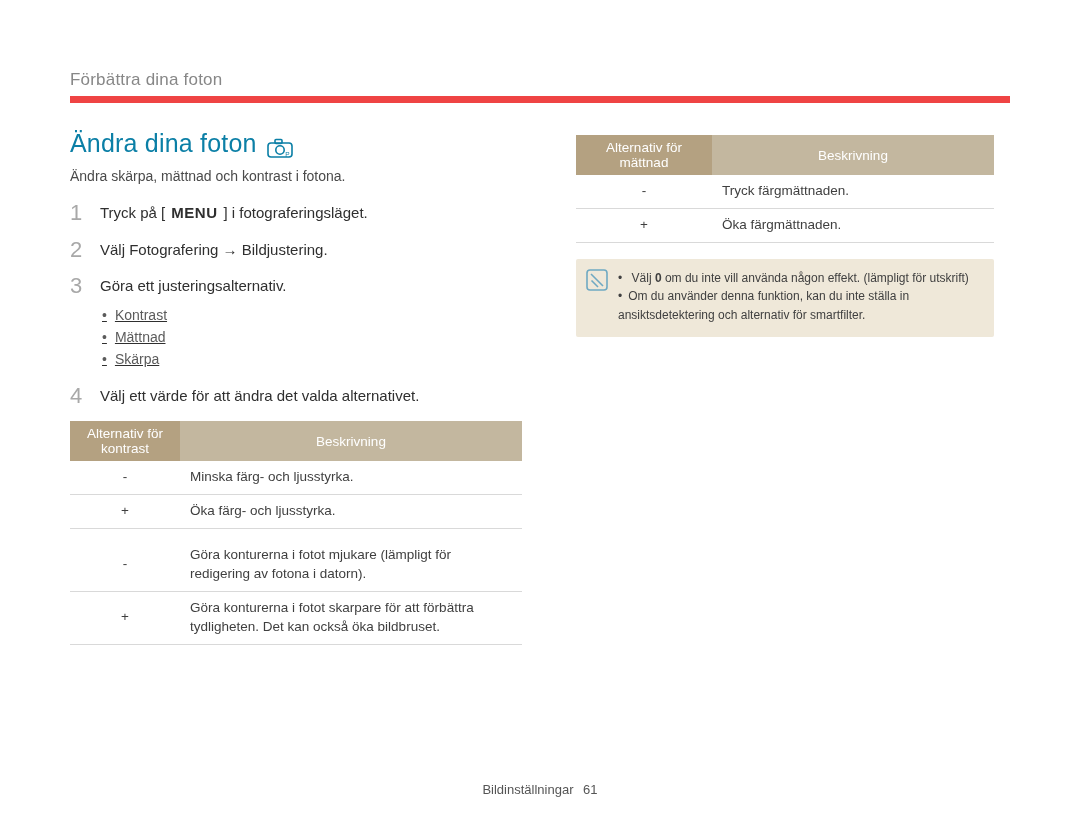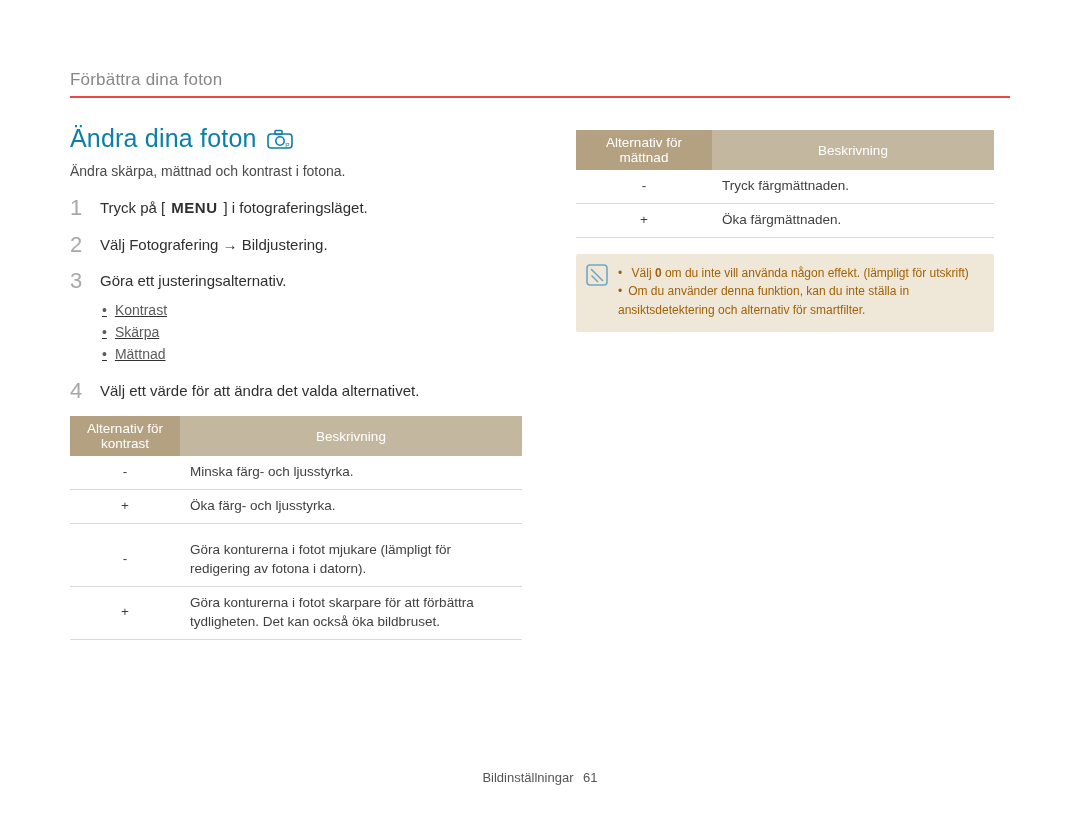--- a/index.html
+++ b/index.html
@@ -8,34 +8,34 @@
     position: relative;
     width: 1080px;
     height: 815px;
     padding: 70px 70px 0 70px;
   }
   .breadcrumb {
     font-size: 17px;
     color: #878787;
     font-weight: 300;
     letter-spacing: 0.2px;
-    border-bottom: 2px solid #ef4444;
+    border-bottom: 7px solid #ef4444;
     padding-bottom: 6px;
     margin-bottom: 26px;
   }
   .columns {
     display: flex;
     gap: 54px;
   }
   .col-left { flex: 0 0 452px; }
   .col-right { flex: 0 0 418px; }
 
   .title-row {
     display: flex;
-    align-items: center;
+    align-items: flex-end;
     gap: 10px;
     margin-bottom: 10px;
   }
   .title {
     font-size: 25px;
     font-weight: 400;
     color: #0b7fa6;
     letter-spacing: 0.2px;
   }
   .cam-icon { width: 26px; height: 20px; }
@@ -123,32 +123,32 @@
     border-radius: 2px;
   }
   .note-icon {
     flex: 0 0 22px;
     height: 22px;
   }
   .note-icon svg { display:block; }
   .note-list {
     list-style: none;
     font-size: 12px;
-    color: #a16207;
+    color: #404040;
     line-height: 1.55;
   }
   .note-list li::before {
     content: "•";
     margin-right: 6px;
   }
   .note-list b { font-weight: 700; }
 
   .footer {
     position: absolute;
-    bottom: 30px;
+    bottom: 18px;
     left: 0; right: 0;
     text-align: center;
     font-size: 13px;
     color: #555;
   }
   .footer .pg { margin-left: 6px; }
 </style>
 </head>
 <body>
 
@@ -185,22 +185,22 @@
         <div class="step-num">2</div>
         <div class="step-body">Välj Fotografering → Bildjustering.</div>
       </div>
 
       <div class="step">
         <div class="step-num">3</div>
         <div class="step-body">
           <span>Göra ett justeringsalternativ.</span>
           <ul class="bullets">
             <li>Kontrast</li>
+            <li>Mättnad</li>
             <li>Skärpa</li>
-            <li>Mättnad</li>
           </ul>
         </div>
       </div>
 
       <div class="step">
         <div class="step-num">4</div>
         <div class="step-body">Välj ett värde för att ändra det valda alternativet.</div>
       </div>
 
       <table>

